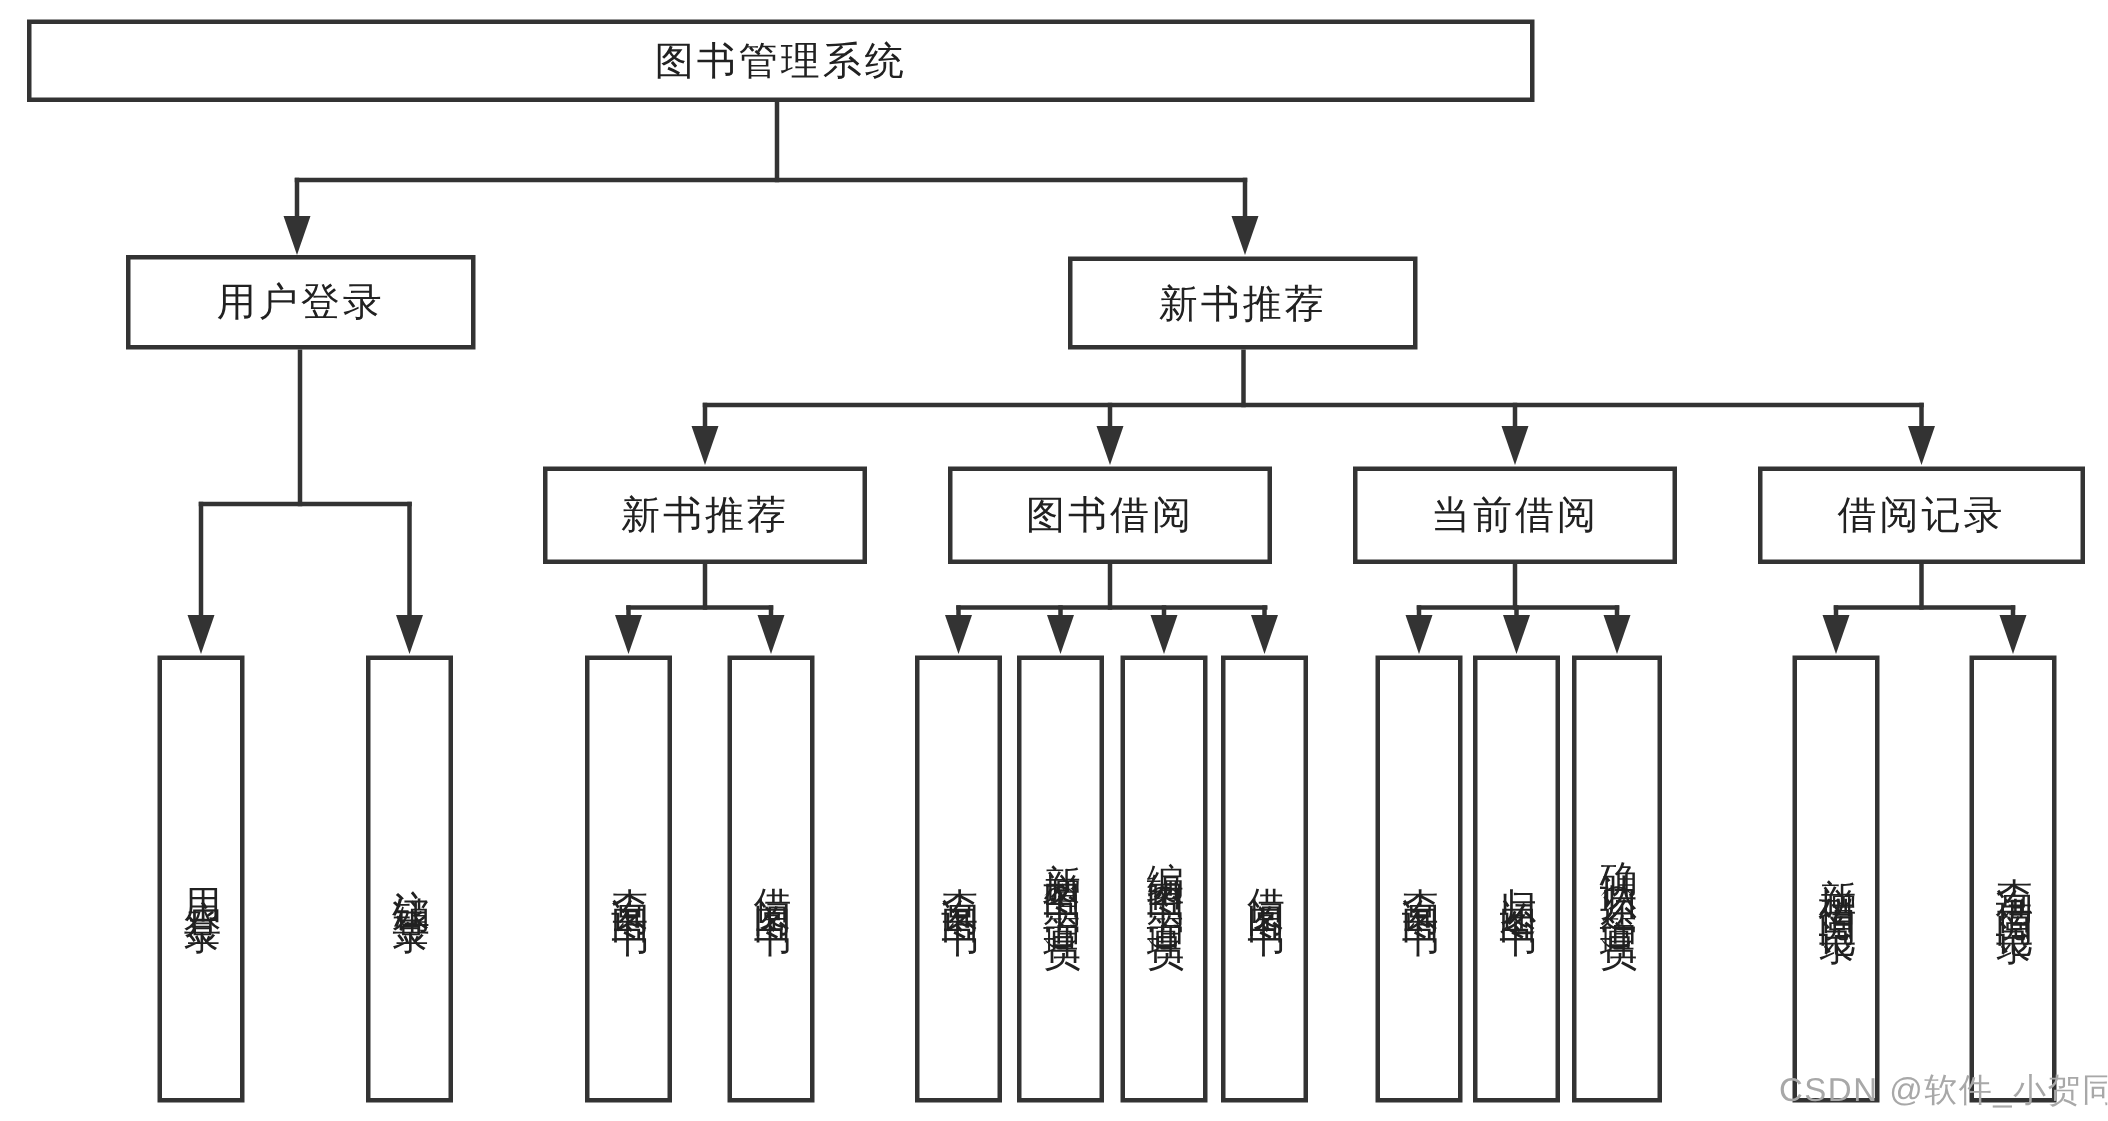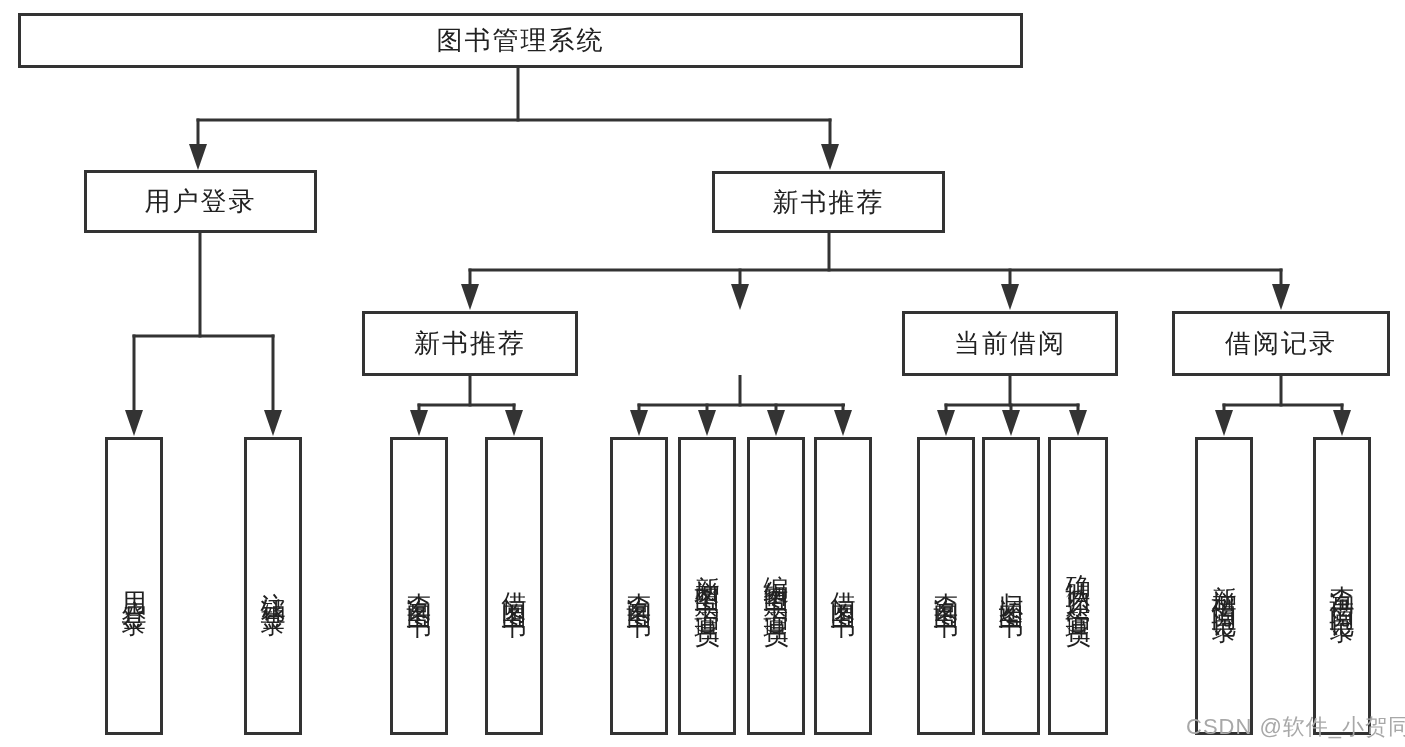--- a/index.html
+++ b/index.html
@@ -155,20 +155,21 @@
       <polygon points="1333,410 1351,410 1342,436"></polygon>
     </g>
   </svg>
 
   <div class="node hnode" id="n-root">图书管理系统</div>
 
   <div class="node hnode" id="n-user-login">用户登录</div>
   <div class="node hnode" id="n-book-mgmt">新书推荐</div>
 
   <div class="node hnode" id="n-new-book-rec">新书推荐</div>
+  <div class="node hnode" id="n-book-borrow">图书借阅</div>
   <div class="node hnode" id="n-borrow-record">借阅记录</div>
   <div class="node hnode" id="n-current-borrow">当前借阅</div>
 
   <div class="node leaf" id="l-user-login">
     <span class="vtext">用户登录</span>
   </div>
   <div class="node leaf" id="l-logout">
     <span class="vtext">注销登录</span>
   </div>
   <div class="node leaf" id="l-query-books-1">

